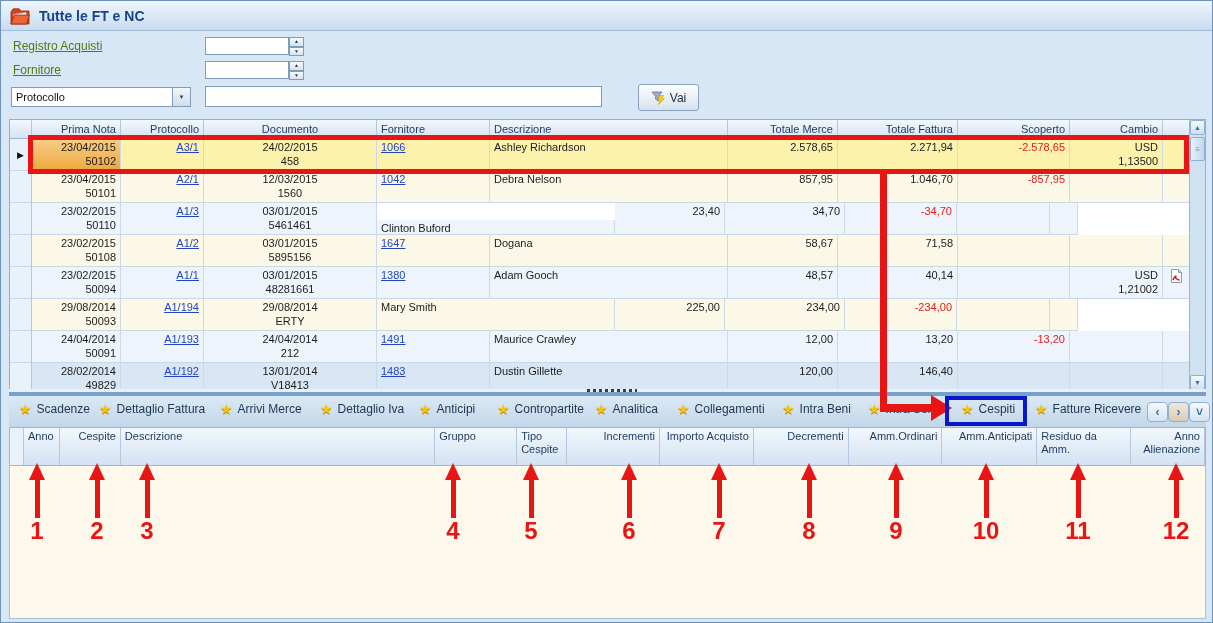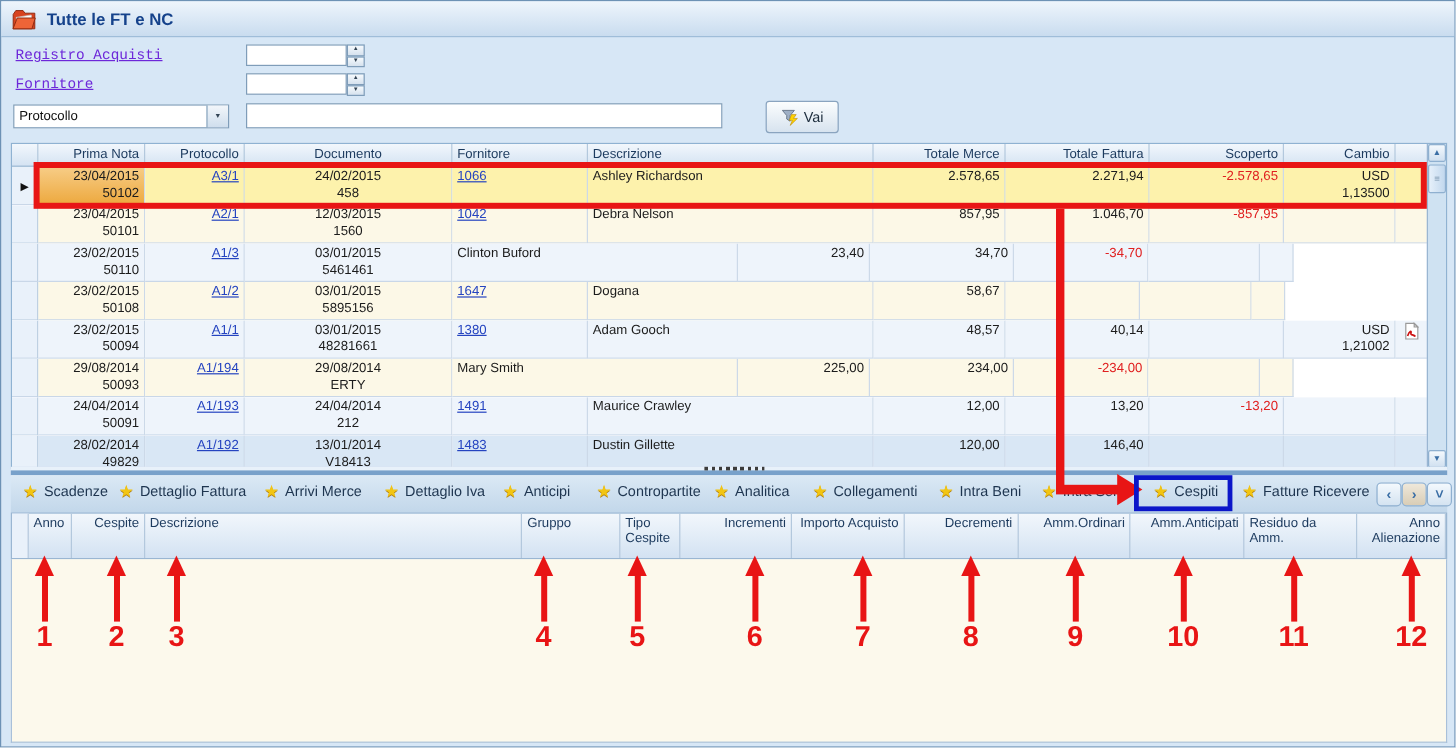--- a/index.html
+++ b/index.html
@@ -4,21 +4,21 @@
 <style>
   html,body{margin:0;padding:0;background:#eee;}
   .window{position:relative;width:1213px;height:623px;background:#d7e7f6;border:1px solid #6d92b5;
     font-family:"Liberation Sans",sans-serif;overflow:hidden;box-sizing:border-box;}
   
   .titlebar{position:absolute;left:0;top:0;width:100%;height:30px;
     background:linear-gradient(#eef5fc,#c9dcef);border-bottom:1px solid #9fbdd9;
     display:flex;align-items:center;gap:9px;padding-left:9px;box-sizing:border-box;}
   .title{color:#15428b;font-weight:bold;font-size:14px;}
   
-  .flink{position:absolute;color:#6d28d9;text-decoration:underline;font-size:12px;cursor:pointer;font-family:Liberation Mono, monospace;}
+  .flink{position:absolute;color:#4d7c0f;text-decoration:underline;font-size:12px;cursor:pointer;}
   .spininput{position:absolute;width:84px;height:18px;border:1px solid #7f9db9;background:#fff;
     font-size:11px;padding:0 3px;box-sizing:border-box;}
   .spinner{position:absolute;width:15px;height:19px;display:flex;flex-direction:column;}
   .spinbtn{flex:1;border:1px solid #7f9db9;background:linear-gradient(#f6fafd,#d6e2ee);
     font-size:5px;color:#345;display:flex;align-items:center;justify-content:center;line-height:1;}
   .combo{position:absolute;left:10px;top:86px;width:180px;height:20px;border:1px solid #7f9db9;background:#fff;
     font-size:11px;display:flex;align-items:center;box-sizing:border-box;cursor:pointer;}
   .combo-text{flex:1;padding-left:4px;color:#111;}
   .combo-btn{width:17px;height:100%;background:linear-gradient(#f2f6fa,#cfdeed);border-left:1px solid #7f9db9;
     display:flex;align-items:center;justify-content:center;font-size:6px;color:#345;}
@@ -205,21 +205,21 @@
           <div class="g-cell selcol" style="width: 22px;"></div>
           <div class="g-cell t-r" style="width: 89px;">
             <div>23/02/2015</div>
             <div>50110</div>
           </div>
           <div class="g-cell t-r" style="width: 83px;"><a class="glink">A1/3</a></div>
           <div class="g-cell t-c" style="width: 173px;">
             <div>03/01/2015</div>
             <div>5461461</div>
           </div>
-          <div class="g-cell t-l" style="width: 238px;">Clinton Buford</div>
+          <div class="g-cell t-l" style="width: 238px; margin-top: 17px;">Clinton Buford</div>
           <div class="g-cell t-r" style="width: 110px;">23,40</div>
           <div class="g-cell t-r" style="width: 120px;">34,70</div>
           <div class="g-cell t-r neg" style="width: 112px;">-34,70</div>
           <div class="g-cell t-r" style="width: 93px;">
             <div></div>
             <div></div>
           </div>
           <div class="g-cell t-c" style="width: 28px;"></div>
         </div>
         <div class="g-row row-cream">
@@ -229,20 +229,21 @@
             <div>50108</div>
           </div>
           <div class="g-cell t-r" style="width: 83px;"><a class="glink">A1/2</a></div>
           <div class="g-cell t-c" style="width: 173px;">
             <div>03/01/2015</div>
             <div>5895156</div>
           </div>
           <div class="g-cell t-l" style="width: 113px;"><a class="glink">1647</a></div>
           <div class="g-cell t-l" style="width: 238px;">Dogana</div>
           <div class="g-cell t-r" style="width: 110px;">58,67</div>
+          <div class="g-cell t-r" style="width: 120px;">71,58</div>
           <div class="g-cell t-r neg" style="width: 112px;"></div>
           <div class="g-cell t-r" style="width: 93px;">
             <div></div>
             <div></div>
           </div>
           <div class="g-cell t-c" style="width: 28px;"></div>
         </div>
         <div class="g-row row-blue">
           <div class="g-cell selcol" style="width: 22px;"></div>
           <div class="g-cell t-r" style="width: 89px;">

